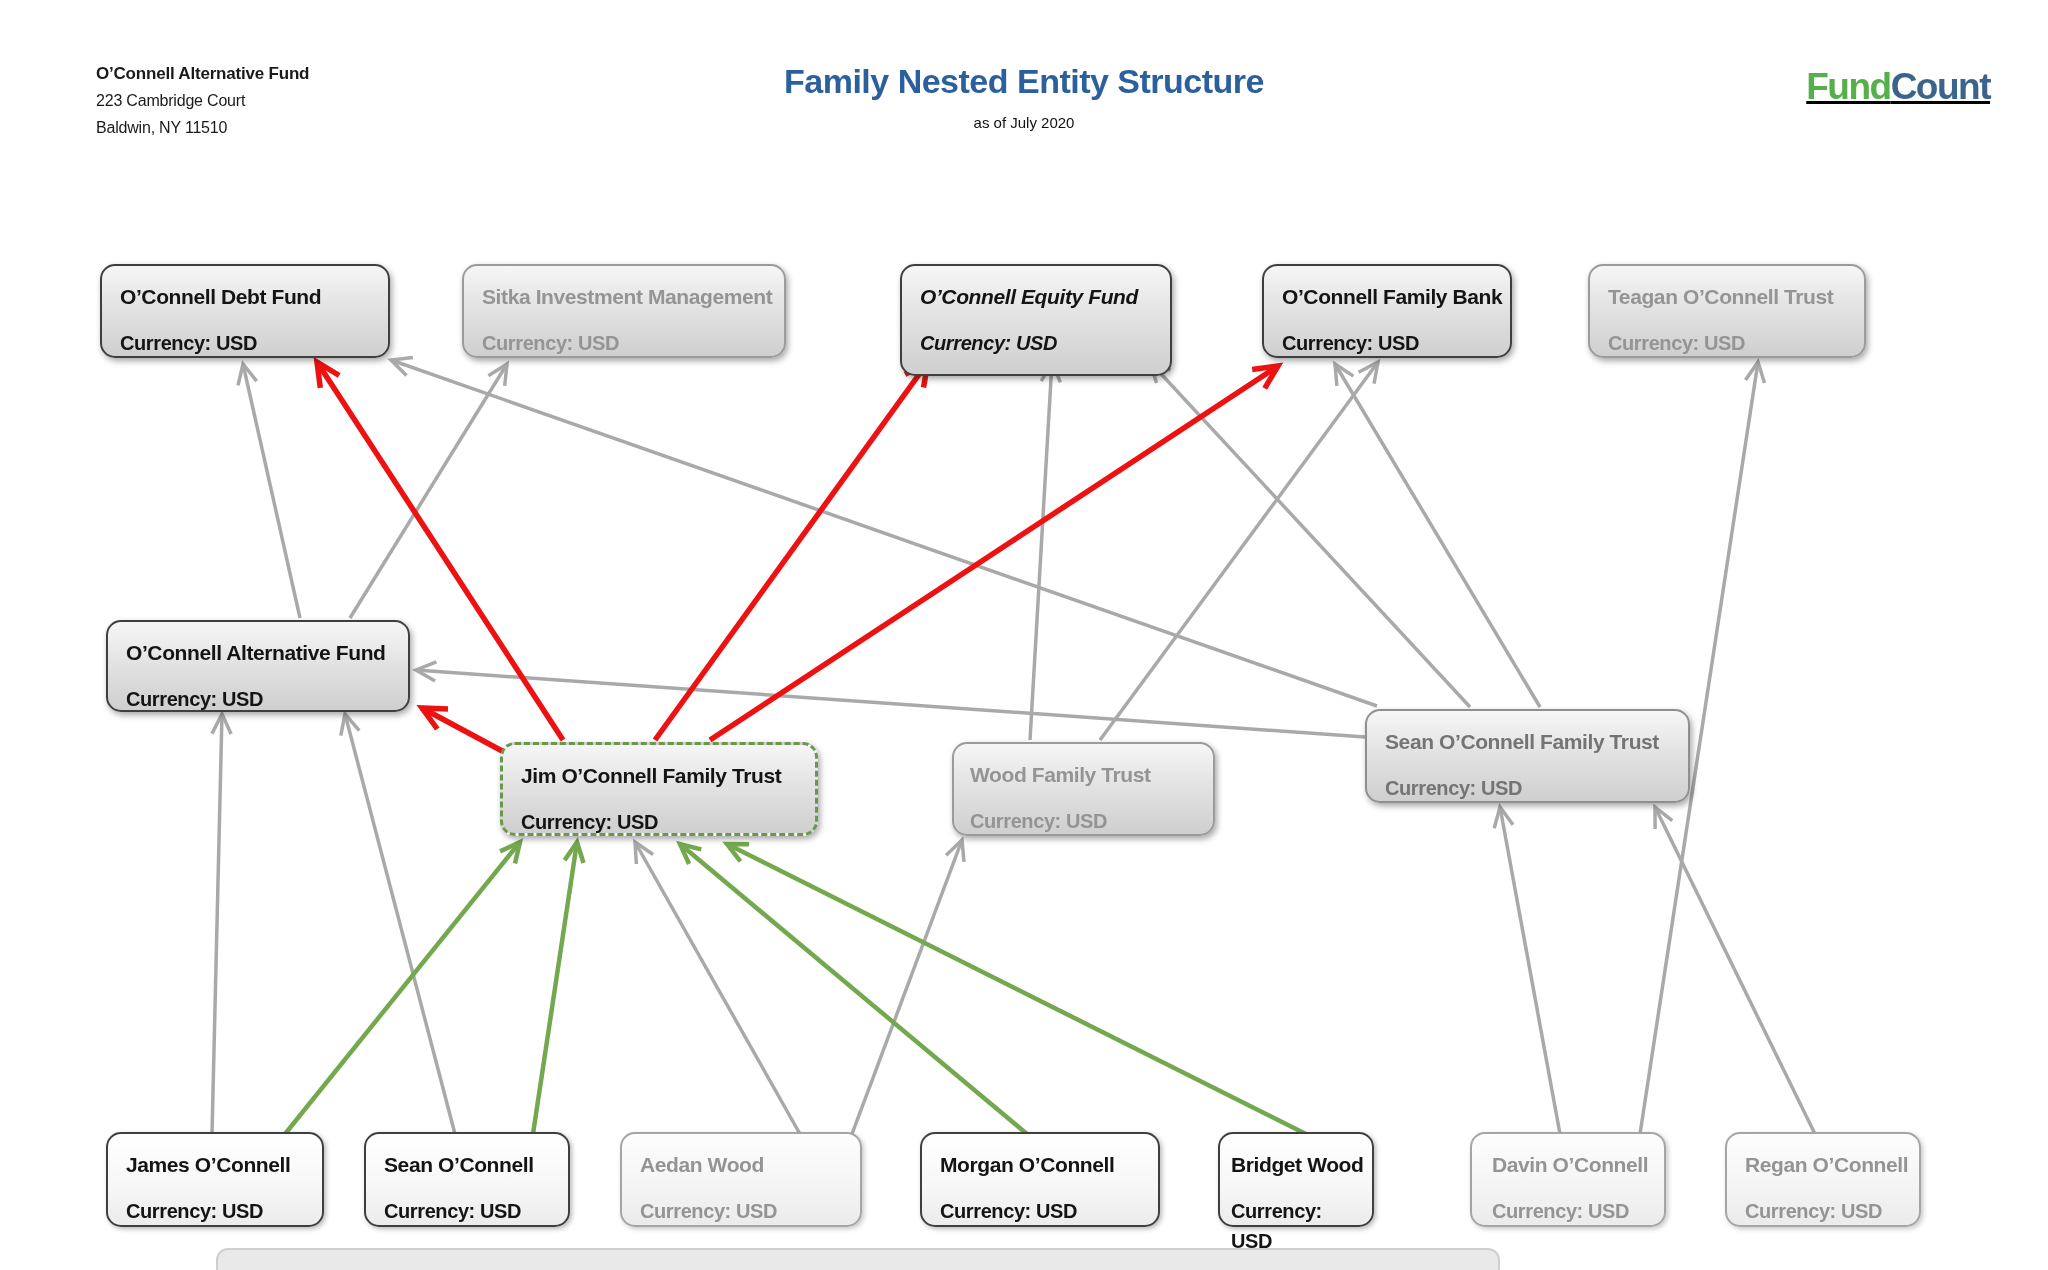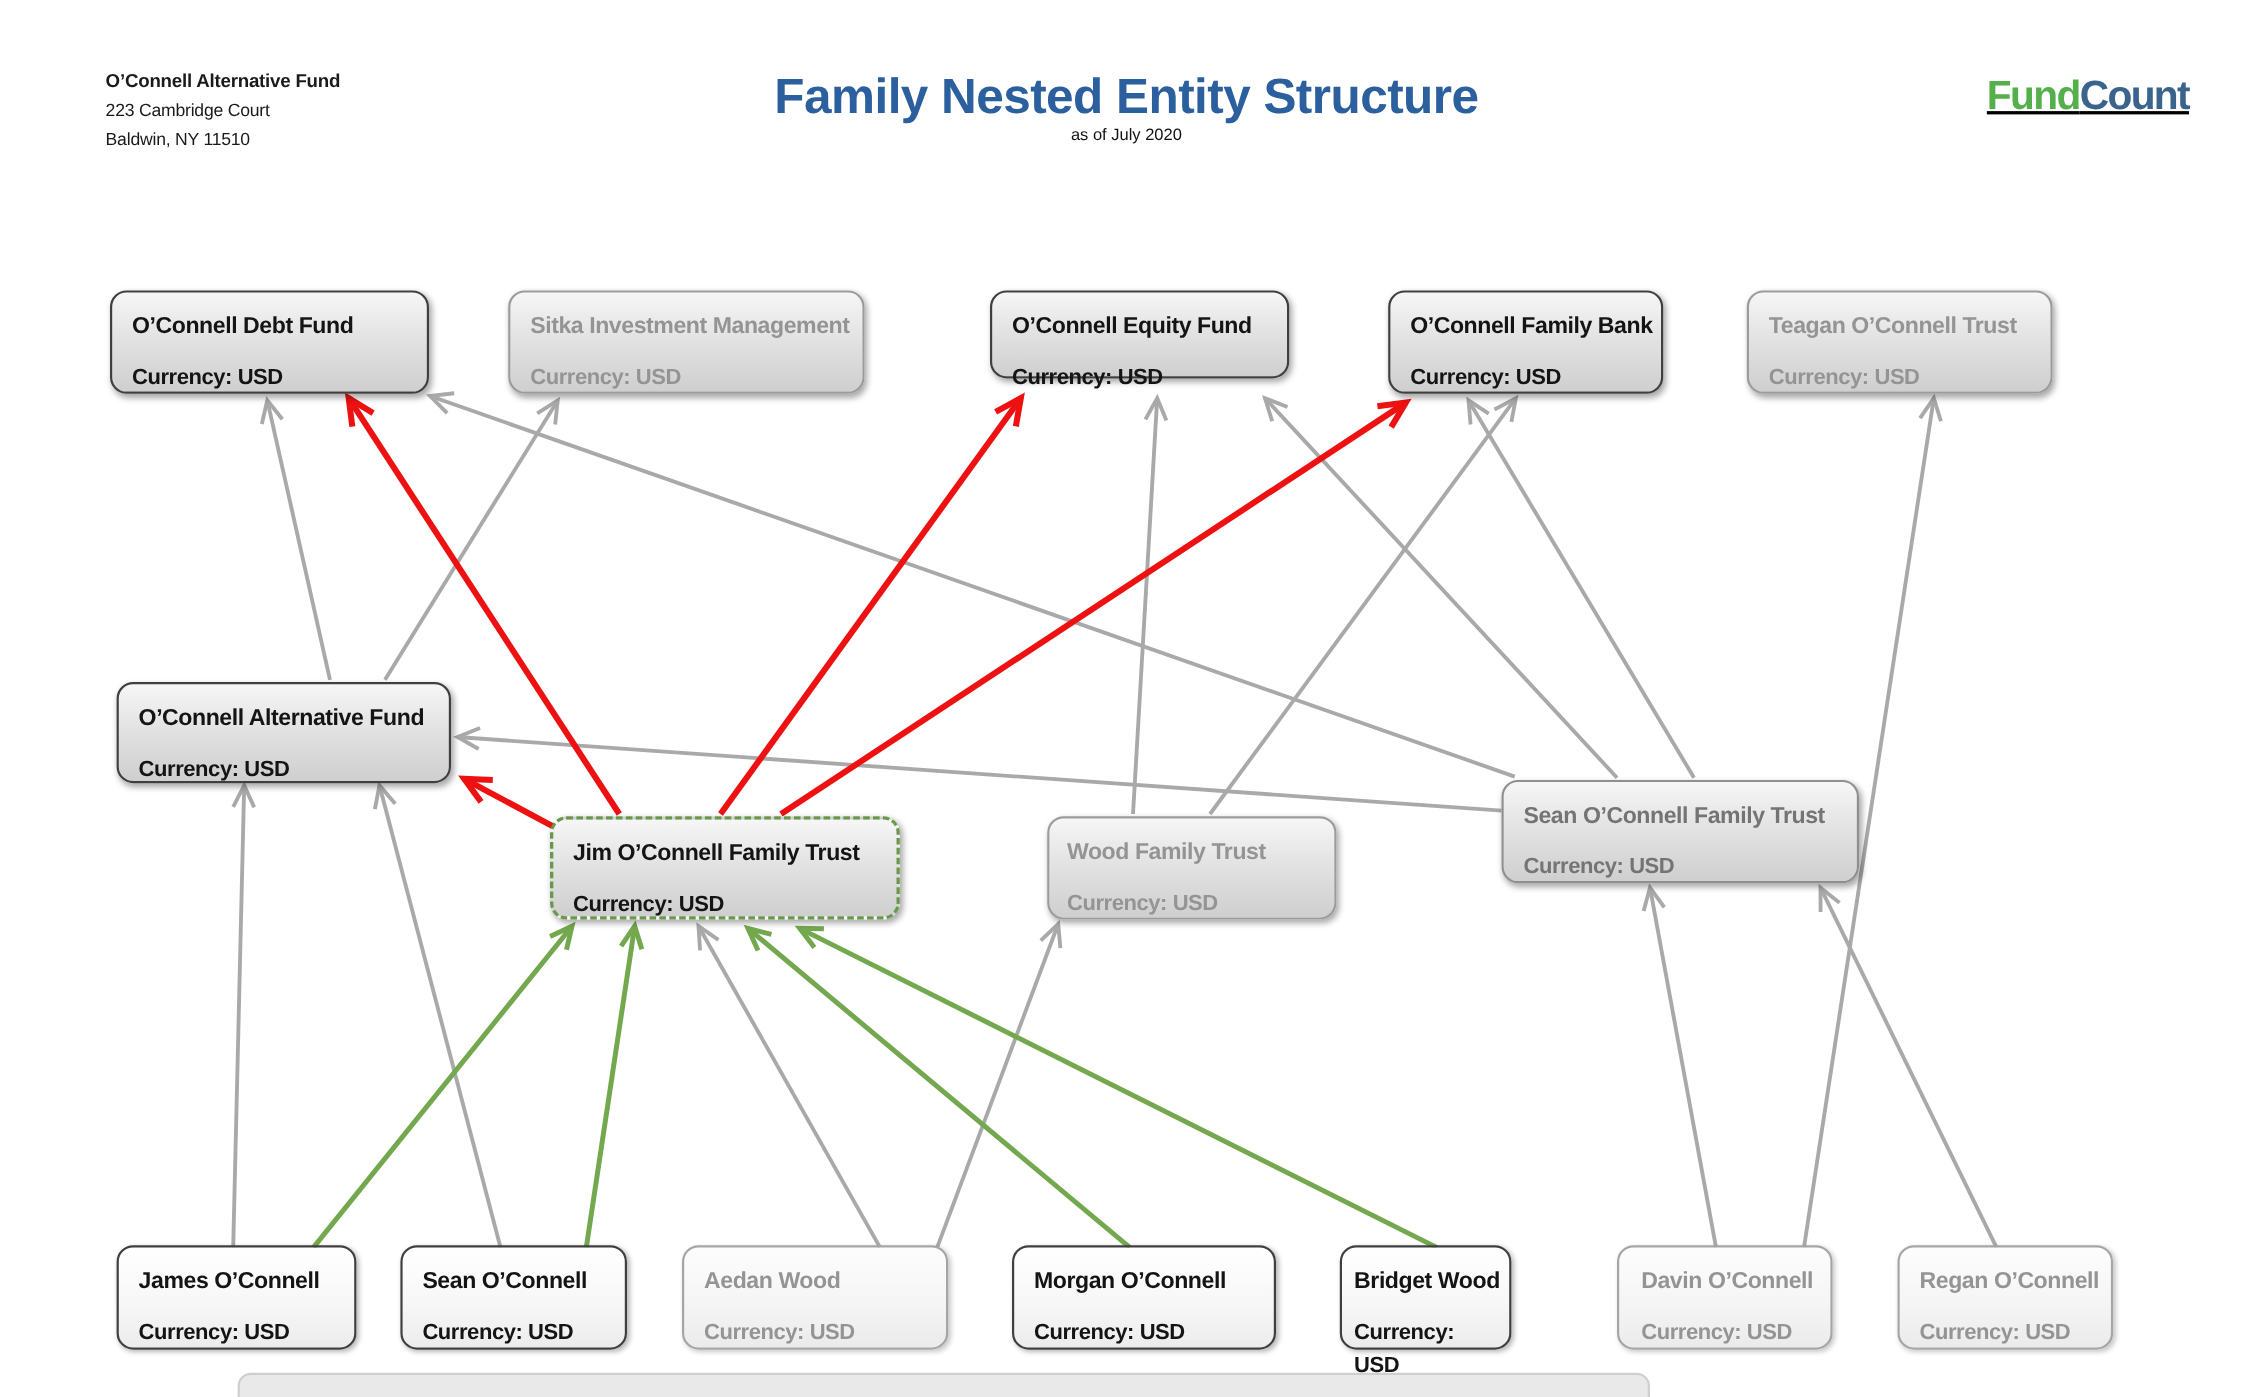--- a/index.html
+++ b/index.html
@@ -3,21 +3,21 @@
 <meta charset="utf-8">
 <style>
   html,body{margin:0;padding:0;background:#ffffff;}
   body{font-family:"Liberation Sans",sans-serif;width:2048px;height:1270px;position:relative;overflow:hidden;}
   #stage{position:absolute;left:0;top:0;width:2048px;height:1270px;}
 
   
   .addr{position:absolute;left:96px;top:60px;font-size:16px;color:#1a1a1a;line-height:27px;letter-spacing:-0.2px;}
   .addr .addr-name{font-weight:bold;font-size:17px;}
   .main-title{position:absolute;left:524px;top:62px;width:1000px;text-align:center;
-      font-size:45px;font-weight:bold;color:#2b5f9e;letter-spacing:-0.5px;}
+      font-size:34px;font-weight:bold;color:#2b5f9e;letter-spacing:-0.5px;}
   .sub-title{position:absolute;left:524px;top:114px;width:1000px;text-align:center;
       font-size:15px;color:#111;}
   .logo{position:absolute;right:58px;top:66px;font-size:37px;font-weight:bold;letter-spacing:-1.5px;text-decoration:underline;}
   .logo .lg1{color:#55b04b;}
   .logo .lg2{color:#3a648c;}
 
   
   .node{position:absolute;border-radius:15px;box-sizing:border-box;padding:16px 12px 0 18px;
         background:linear-gradient(180deg,#f6f6f6 0%,#e3e3e3 45%,#cfcfcf 100%);
         box-shadow:2px 3px 6px rgba(0,0,0,0.35);z-index:5;}
@@ -156,21 +156,21 @@
 
   <div id="nodes">
       <div class="node v-active" style="left: 100px; top: 264px; width: 290px; height: 94px;">
         <div class="n-label">O’Connell Debt Fund</div>
         <div class="n-currency">Currency: USD</div>
       </div>
       <div class="node v-inactive" style="left: 462px; top: 264px; width: 324px; height: 94px;">
         <div class="n-label">Sitka Investment Management</div>
         <div class="n-currency">Currency: USD</div>
       </div>
-      <div class="node v-active" style="left: 900px; top: 264px; width: 272px; height: 80px;">
+      <div class="node v-active" style="left: 900px; top: 264px; width: 272px; height: 112px; font-style: italic;">
         <div class="n-label">O’Connell Equity Fund</div>
         <div class="n-currency">Currency: USD</div>
       </div>
       <div class="node v-active" style="left: 1262px; top: 264px; width: 250px; height: 94px;">
         <div class="n-label">O’Connell Family Bank</div>
         <div class="n-currency">Currency: USD</div>
       </div>
       <div class="node v-inactive" style="left: 1588px; top: 264px; width: 278px; height: 94px;">
         <div class="n-label">Teagan O’Connell Trust</div>
         <div class="n-currency">Currency: USD</div>

